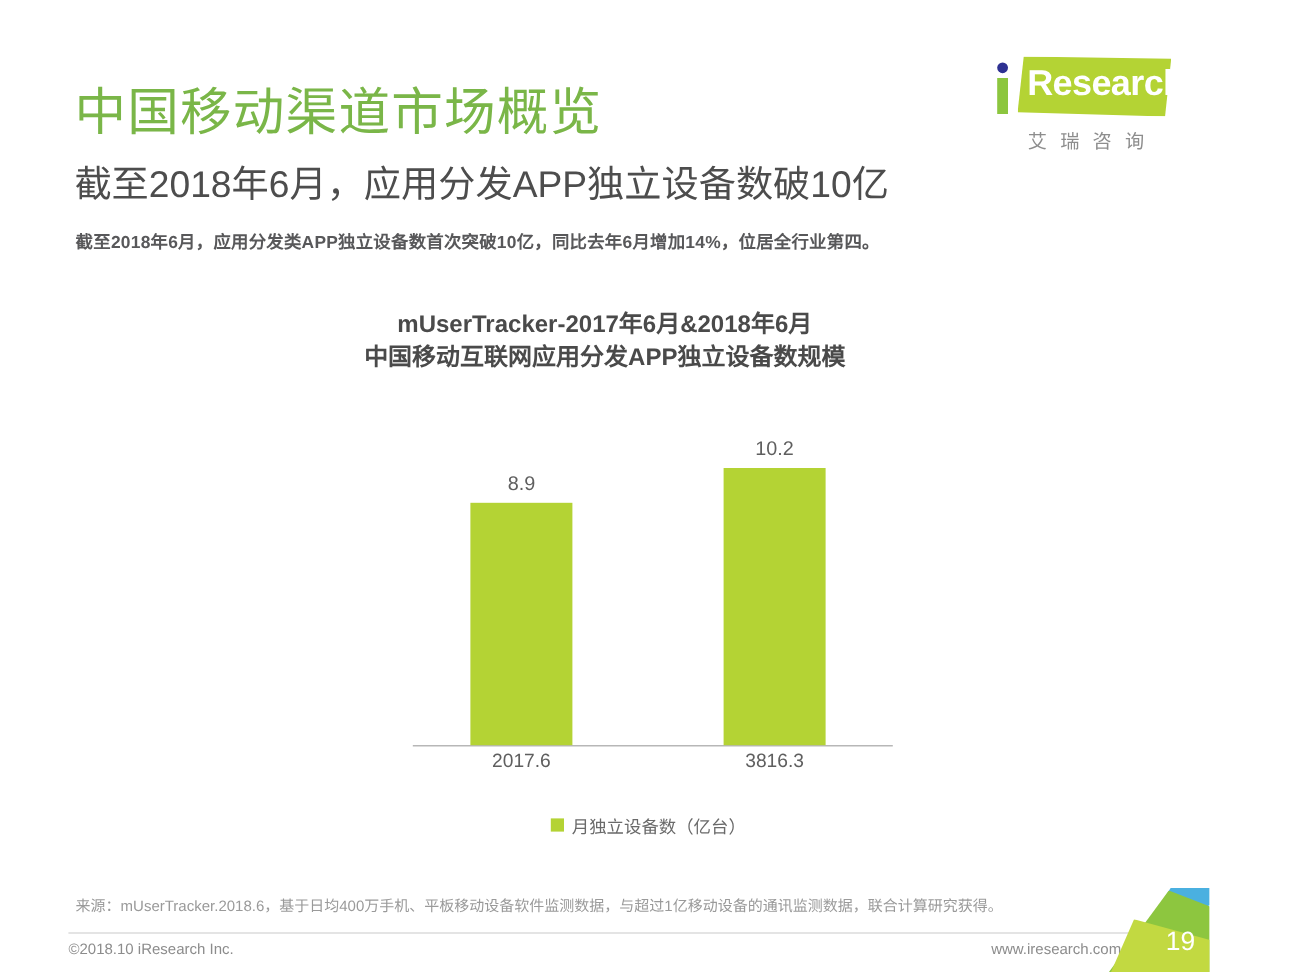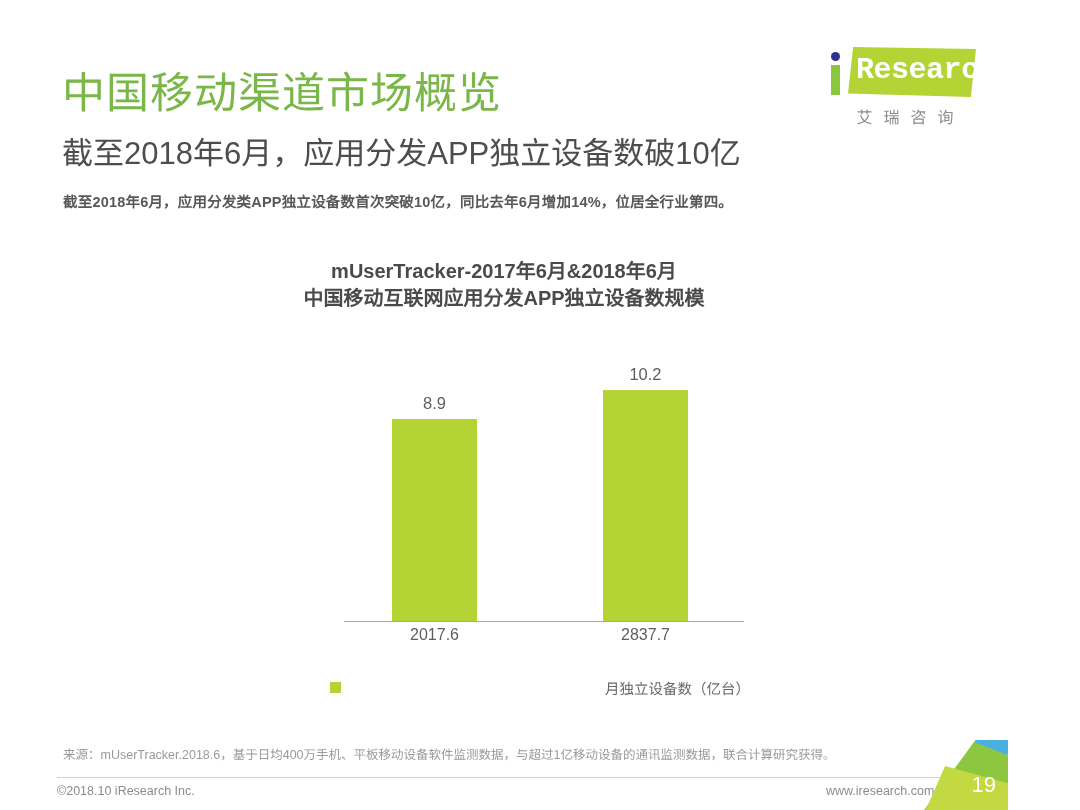--- a/index.html
+++ b/index.html
@@ -91,21 +91,21 @@
     clip-path: polygon(4% 0%, 100% 4%, 96% 100%, 0% 93%);
   }
   .logo-word {
     position: absolute;
     left: 46px;
     top: 9px;
     font-size: 30px;
     font-weight: 700;
     color: #ffffff;
     letter-spacing: -0.5px;
-    font-family: Liberation Mono, monospace;
+    font-family: Liberation Sans, sans-serif;
   }
   #logo-cn {
     position: absolute;
     left: 20px;
     top: 60px;
     width: 150px;
     text-align: center;
     font-size: 16px;
     color: #8d8d8d;
     letter-spacing: 11px;
@@ -175,21 +175,21 @@
   }
   .cat-label.slot-0 { left: 62px; }
   .cat-label.slot-1 { left: 273px; }
 
   #legend {
     position: absolute;
     left: 0;
     top: 327px;
     width: 420px;
     display: flex;
-    justify-content: space-between;
+    justify-content: center;
     align-items: center;
     gap: 7px;
   }
   #legend-swatch {
     width: 11px;
     height: 11px;
     background: #b4d334;
   }
   #legend-label {
     font-size: 14.5px;
@@ -308,21 +308,21 @@
         <div class="bar-rect" id="bar-0" style="height: 202px;"></div>
       </div>
 
       <div class="bar-slot slot-1">
         <div class="bar-value" id="val-1" style="bottom: 237px;">10.2</div>
         <div class="bar-rect" id="bar-1" style="height: 231px;"></div>
       </div>
     </div>
 
     <div class="cat-label slot-0">2017.6</div>
-    <div class="cat-label slot-1">2837.7</div>
+    <div class="cat-label slot-1">3816.3</div>
 
     <div id="legend">
       <span id="legend-swatch"></span>
       <span id="legend-label">月独立设备数（亿台）</span>
     </div>
   </div>
 
   <div id="source-note">来源：mUserTracker.2018.6，基于日均400万手机、平板移动设备软件监测数据，与超过1亿移动设备的通讯监测数据，联合计算研究获得。</div>
   <div id="footer-rule"></div>
   <div id="copyright">©2018.10 iResearch Inc.</div>

